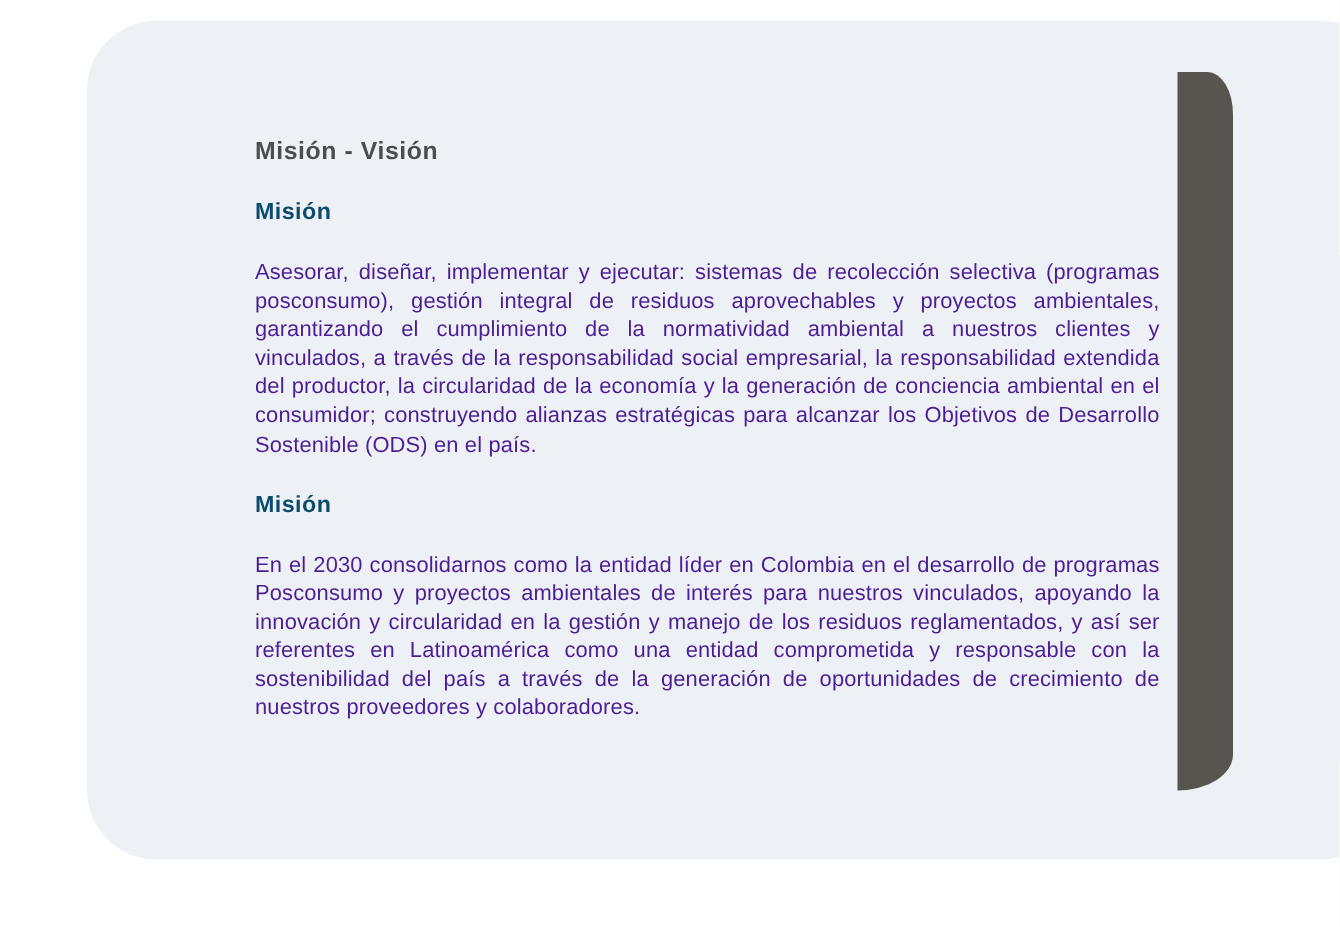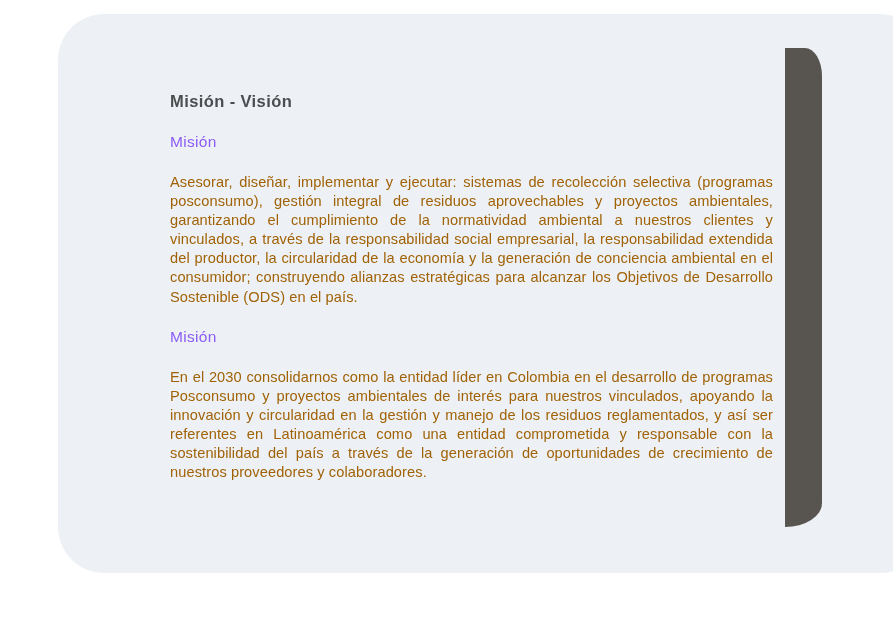--- a/index.html
+++ b/index.html
@@ -37,29 +37,29 @@
   }
   .card-title {
     font-size: 16.5px;
     font-weight: bold;
     color: #4c4d4f;
     letter-spacing: 0.4px;
     margin-bottom: 22px;
   }
   .section-heading {
     font-size: 15.5px;
-    font-weight: normal;
-    color: #8b5cf6;
+    font-weight: bold;
+    color: #0c4a6e;
     letter-spacing: 0.3px;
     margin-bottom: 22px;
   }
   .section-body {
     font-size: 14.6px;
     line-height: 19.1px;
-    color: #a16207;
+    color: #4c1d95;
     letter-spacing: 0.1px;
     text-align: justify;
     margin-bottom: 21px;
   }
 </style>
 </head>
 <body>
 
 <div class="stage">
   <div class="card">

